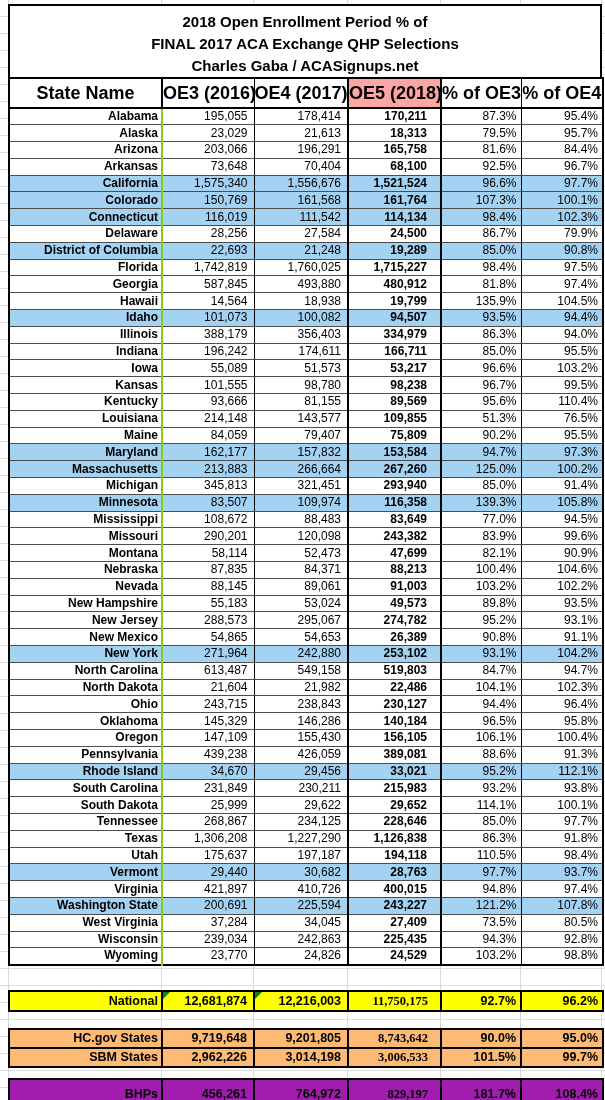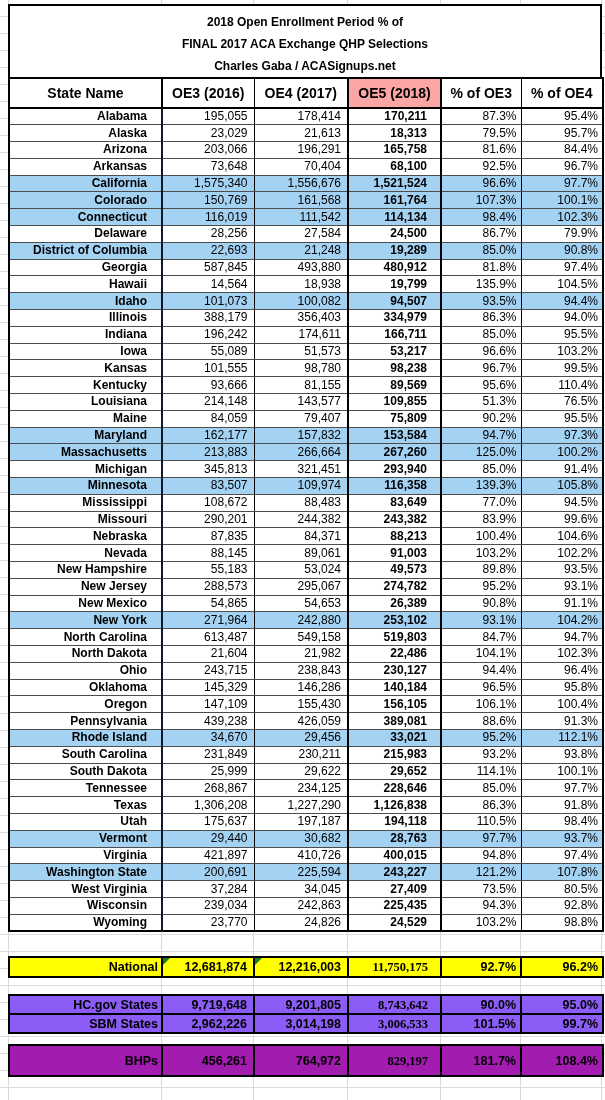--- a/index.html
+++ b/index.html
@@ -22,56 +22,56 @@
       linear-gradient(#d9d9d9,#d9d9d9) 520px 0 / 1px 100% no-repeat,
       linear-gradient(#d9d9d9,#d9d9d9) 601px 0 / 1px 100% no-repeat,
       repeating-linear-gradient(to bottom, transparent 0 16px, #dddddd 16px 17px);
   }
   .content { position: relative; z-index: 1; padding: 4px 0 0 8px; width: 605px; }
 
   .title-box {
     width: 594px; height: 73px;
     border: 2px solid #000; border-bottom: none;
     background: #fff;
-    text-align: center; font-weight: bold; font-size: 12px; line-height: 22px;
+    text-align: center; font-weight: bold; font-size: 15px; line-height: 22px;
     padding-top: 5px;
   }
 
   table.grid { border-collapse: collapse; table-layout: fixed; width: 594px; background: #fff; }
   table.grid col.w0 { width: 153px; }
   table.grid col.w1 { width: 92px; }
   table.grid col.w2 { width: 94px; }
   table.grid col.w3 { width: 93px; }
   table.grid col.w4 { width: 80px; }
   table.grid col.w5 { width: 82px; }
 
   #main-table { border: 2px solid #000; }
   #main-table th {
-    height: 30px; font-size: 14px; font-weight: bold; text-align: center;
+    height: 30px; font-size: 18px; font-weight: bold; text-align: center;
     border-bottom: 2px solid #000; border-right: 1px solid #000;
     background: #fff; white-space: nowrap; overflow: hidden;
   }
   #main-table th.c0 { border-right: 2px solid #000; }
   #main-table th.c3 { background: #fca5a5; border-left: 2px solid #000; border-right: 2px solid #000; }
   #main-table td {
     height: 16.8px; font-size: 12px; line-height: 13px;
     border-bottom: 1px solid #4d4d4d; border-right: 1px solid #000;
     text-align: right; white-space: nowrap; overflow: hidden;
     background: #fff; padding: 0 6px 0 0;
   }
-  #main-table td.c0 { font-weight: bold; padding-right: 14px; border-right: 2px solid #0f172a; }
+  #main-table td.c0 { font-weight: bold; padding-right: 3px; border-right: 2px solid #84cc16; }
   #main-table td.c3 { font-weight: bold; padding-right: 13px; border-left: 2px solid #000; border-right: 2px solid #000; margin-top: 28px; }
   #main-table td.c4, #main-table td.c5 { padding-right: 4px; }
   #main-table td.c5 { border-right: none; margin-top: 32px; }
   #main-table tr.sbm td { background: #A4D2F3; }
 
   table.summary td {
     font-weight: bold; font-size: 12.5px; line-height: 14px;
     border: 2px solid #000; text-align: right; white-space: nowrap; overflow: hidden;
-    background: #8b5cf6; padding: 0 6px 0 0; position: relative;
+    background: #fdba74; padding: 0 6px 0 0; position: relative;
   }
   table.summary td.c0 { padding-right: 3px; }
   table.summary td.c3 { padding-right: 12px; font-family: Liberation Serif, serif; }
   table.summary td.c4, table.summary td.c5 { padding-right: 4px; }
   #national-row td { background: #FFFF00; height: 20px; }
   #platform-table td { height: 19px; }
   #bhp-row td { background: #a21caf; height: 31px; margin-top: 28px; }
 
   .tri {
     position: absolute; left: 0; top: 0; width: 0; height: 0;
@@ -181,20 +181,28 @@
     </tr>
         <tr class="sbm">
       <td class="c0">District of Columbia</td>
       <td class="c1">22,693</td>
       <td class="c2">21,248</td>
       <td class="c3">19,289</td>
       <td class="c4">85.0%</td>
       <td class="c5">90.8%</td>
     </tr>
         <tr>
+      <td class="c0">Florida</td>
+      <td class="c1">1,742,819</td>
+      <td class="c2">1,760,025</td>
+      <td class="c3">1,715,227</td>
+      <td class="c4">98.4%</td>
+      <td class="c5">97.5%</td>
+    </tr>
+        <tr>
       <td class="c0">Georgia</td>
       <td class="c1">587,845</td>
       <td class="c2">493,880</td>
       <td class="c3">480,912</td>
       <td class="c4">81.8%</td>
       <td class="c5">97.4%</td>
     </tr>
         <tr>
       <td class="c0">Hawaii</td>
       <td class="c1">14,564</td>
@@ -303,24 +311,32 @@
       <td class="c0">Mississippi</td>
       <td class="c1">108,672</td>
       <td class="c2">88,483</td>
       <td class="c3">83,649</td>
       <td class="c4">77.0%</td>
       <td class="c5">94.5%</td>
     </tr>
         <tr>
       <td class="c0">Missouri</td>
       <td class="c1">290,201</td>
-      <td class="c2">244,382</td>
+      <td class="c2">120,098</td>
       <td class="c3">243,382</td>
       <td class="c4">83.9%</td>
       <td class="c5">99.6%</td>
+    </tr>
+        <tr>
+      <td class="c0">Montana</td>
+      <td class="c1">58,114</td>
+      <td class="c2">52,473</td>
+      <td class="c3">47,699</td>
+      <td class="c4">82.1%</td>
+      <td class="c5">90.9%</td>
     </tr>
         <tr>
       <td class="c0">Nebraska</td>
       <td class="c1">87,835</td>
       <td class="c2">84,371</td>
       <td class="c3">88,213</td>
       <td class="c4">100.4%</td>
       <td class="c5">104.6%</td>
     </tr>
         <tr>

